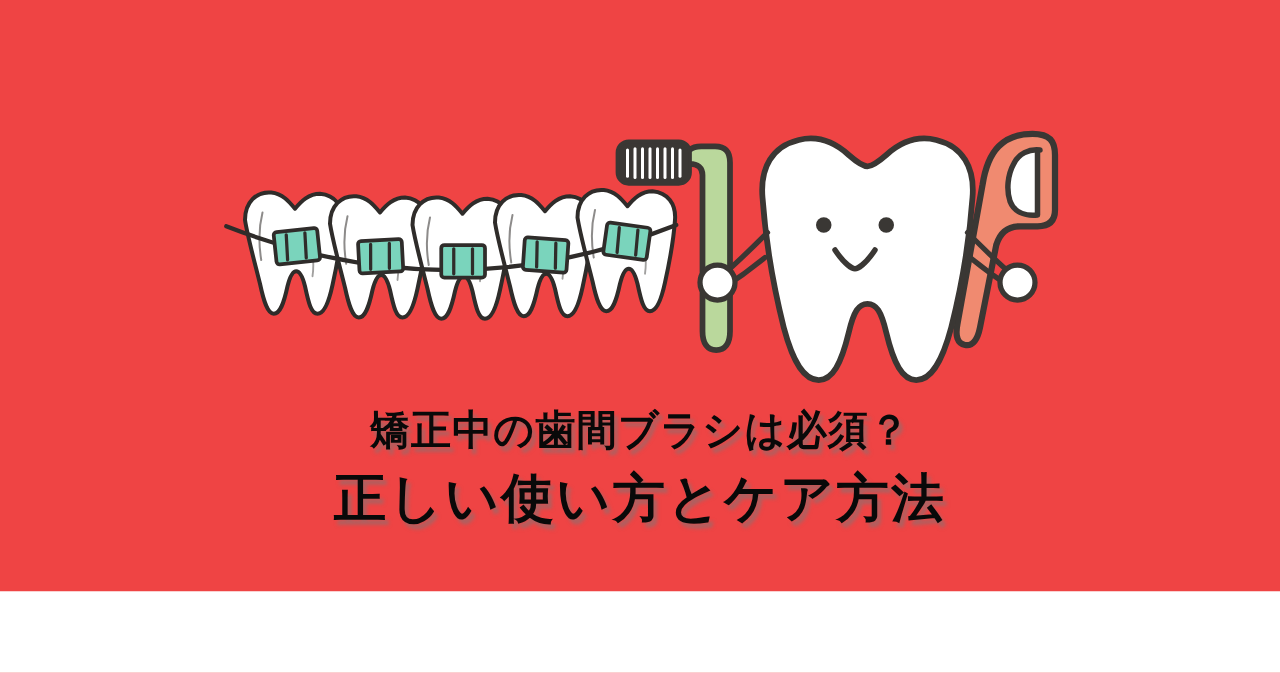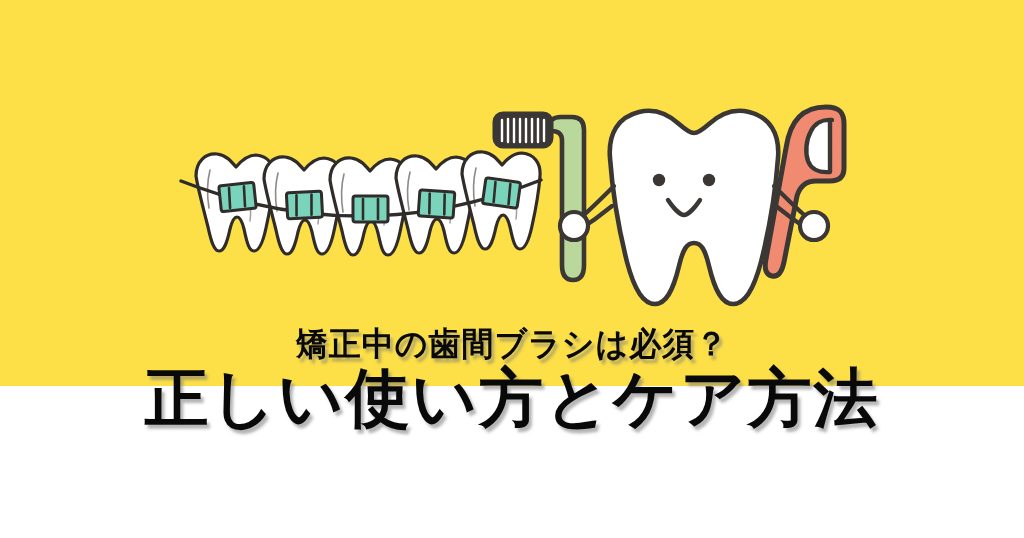--- a/index.html
+++ b/index.html
@@ -9,22 +9,22 @@
   }
   body {
     width: 1024px;
     height: 538px;
     overflow: hidden;
     font-family: "Liberation Sans", sans-serif;
   }
   #canvas {
     position: relative;
     width: 1024px;
-    height: 386px;
-    background: #fde047;
+    height: 473px;
+    background: #ef4444;
   }
   #illustration {
     position: absolute;
     left: 0;
     top: 0;
     width: 1024px;
     height: 330px;
   }
   #title-block {
     position: absolute;
@@ -42,25 +42,24 @@
     white-space: nowrap;
     text-shadow: 3px 4px 3px rgba(120,120,120,0.55);
   }
   .title-sub {
     font-size: 33px;
     letter-spacing: 1px;
     line-height: 44px;
     transform: scaleX(0.97);
   }
   .title-main {
-    font-size: 64px;
+    font-size: 42px;
     letter-spacing: 2px;
     line-height: 62px;
     margin-top: 2px;
-    font-family: Liberation Serif, serif;
   }
 </style>
 </head>
 <body>
 
 <div id="canvas">
 
   <svg id="illustration" viewBox="0 0 1024 330" xmlns="http://www.w3.org/2000/svg">
 
     <g fill="#ffffff" stroke="#2f2c2a" stroke-width="3.2" stroke-linecap="round" stroke-linejoin="round">

